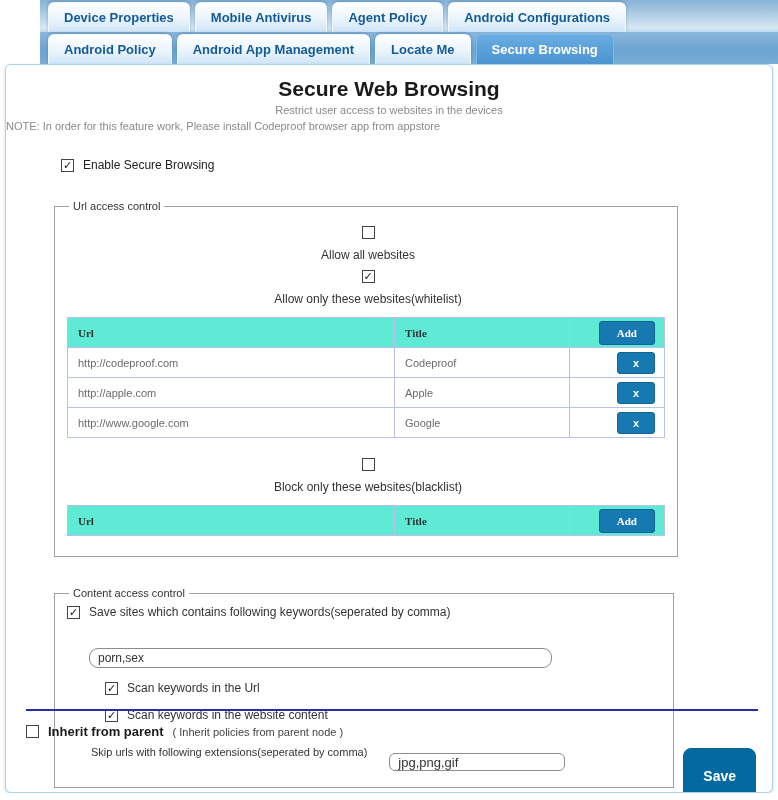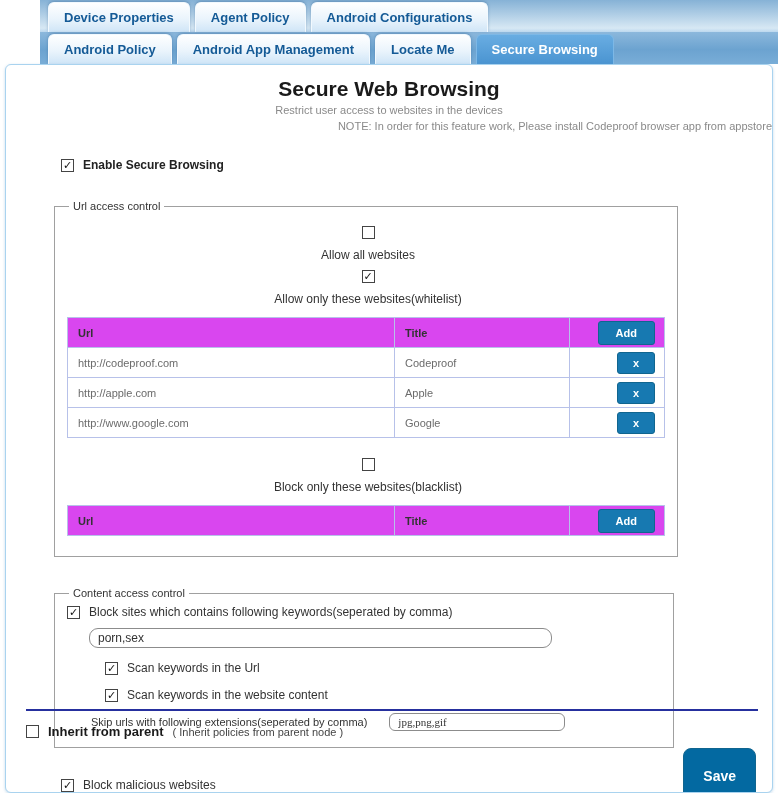--- a/index.html
+++ b/index.html
@@ -24,86 +24,87 @@
 
   
   .panel {
     margin:0 5px; height:729px; position:relative; background:#fff;
     border:1px solid #a9d3ef; border-radius:6px;
     box-shadow:0 1px 3px rgba(120,170,210,.45);
     overflow:hidden;
   }
   .title    { text-align:center; font-size:21px; font-weight:bold; color:#1a1a1a; margin-top:12px; }
   .subtitle { text-align:center; font-size:11px; color:#8a8a8a; margin-top:3px; }
-  .note     { text-align:right; font-size:11px; color:#8a8a8a; margin-top:4px; }
+  .note     { text-align:left; font-size:11px; color:#8a8a8a; margin-top:4px; }
 
   
   .cbrow { display:flex; align-items:center; gap:9px; font-size:12px; color:#333; }
   .cb {
     width:13px; height:13px; border:1px solid #444; background:#fff; flex:none;
     display:inline-flex; align-items:center; justify-content:center;
     font-size:11px; font-weight:bold; color:#111; line-height:1; cursor:pointer;
   }
-  .bold-label { font-weight:bold; color:#222; }
+  .bold-label { font-weight:normal; color:#222; }
 
   .enable-row    { margin:26px 0 0 55px; }
   .malicious-row { margin:30px 0 0 55px; }
 
   
   fieldset { border:1px solid #a0a0a0; margin-left:48px; width:620px; padding:6px 12px 20px; }
   legend   { font-size:11px; color:#333; padding:0 4px; margin-left:2px; }
   .fs-url     { margin-top:28px; }
   .fs-content { margin-top:30px; padding-bottom:16px; }
   .fs-url .cbrow { margin:8px 0 0 4px;flex-direction:column; }
   .blacklist-cb  { margin-top:20px !important; }
 
   
   table { border-collapse:collapse; margin-top:11px; width:597px; font-size:11px; table-layout:fixed; }
   th,td { border:1px solid #b7c1e9; padding:0 10px; height:30px; text-align:left; overflow:hidden; }
-  th { background:#d946ef; color:#333; font-weight:bold; }
+  th { background:#5eead4; color:#333; font-weight:bold;font-family:Liberation Serif, serif; }
   td { color:#6b6b6b; background:#fff; }
   .col-url    { width:327px; }
   .col-title  { width:175px; }
   .col-action { width:95px; }
   .action-cell { text-align:right; padding-right:9px; }
 
   
   .btn {
     background:#1779b1; color:#fff; border:1px solid #10658f; border-radius:3px;
     font-size:11px; font-weight:bold; cursor:pointer; font-family:inherit;
   }
   .btn-add { padding:5px 17px; }
   .btn-x   { padding:4px 15px; }
   .btn-save{ font-size:14px; padding:19px 19px; border-radius:8px; background:#0369a1; }
 
   
   .text-input {
     border:1px solid #8c8c8c; border-radius:9px; height:20px; font-size:12px;
-    color:#333; padding:0 8px; font-family:inherit; outline:none;
+    color:#333; padding:0 8px; font-family:inherit; outline:none;margin-top:20px;
   }
   .keywords-input-row { margin:9px 0 0 22px; }
   .keywords-input { width:463px; }
   .scan-row { margin:13px 0 0 38px; }
   .skip-row { margin:11px 0 0 24px; display:flex; align-items:center; gap:22px; font-size:11px; color:#333; }
-  .skip-input { width:176px; height:18px; border-radius:6px; font-size:11px;font-family:Liberation Serif, serif; }
+  .skip-input { width:176px; height:18px; border-radius:6px; font-size:13px; }
 
   
   .footer  { position:absolute; top:644px; left:0; right:0; }
   .divider { border:none; border-top:2px solid #26309e; margin:0 14px 0 20px; }
   .inherit-row  { margin:13px 0 0 20px; display:flex; align-items:center; gap:9px; }
   .inherit-label{ font-size:13px; font-weight:bold; color:#1a1a1a; }
   .inherit-note { font-size:11px; color:#444; }
   .save-row { display:flex; justify-content:flex-end; margin:9px 16px 0 0; }
 </style>
 </head>
 <body>
 
 <div class="tabbar">
   <div class="tabrow tabrow1">
     <div class="tab">Device Properties</div>
+    <div class="tab">Mobile Antivirus</div>
     <div class="tab">Agent Policy</div>
     <div class="tab">Android Configurations</div>
   </div>
   <div class="tabrow tabrow2">
     <div class="tab">Android Policy</div>
     <div class="tab">Android App Management</div>
     <div class="tab">Locate Me</div>
     <div class="tab active">Secure Browsing</div>
   </div>
 </div>
@@ -180,21 +181,21 @@
       </tr>
     </tbody>
       </table>
   </fieldset>
 
   <fieldset class="fs-content">
     <legend>Content access control</legend>
 
     <div class="cbrow">
       <span class="cb checked">✓</span>
-      <span>Block sites which contains following keywords(seperated by comma)</span>
+      <span>Save sites which contains following keywords(seperated by comma)</span>
     </div>
 
     <div class="keywords-input-row">
       <input type="text" class="text-input keywords-input" value="porn,sex" style="">
     </div>
 
     <div class="cbrow scan-row">
       <span class="cb checked">✓</span>
       <span>Scan keywords in the Url</span>
     </div>

